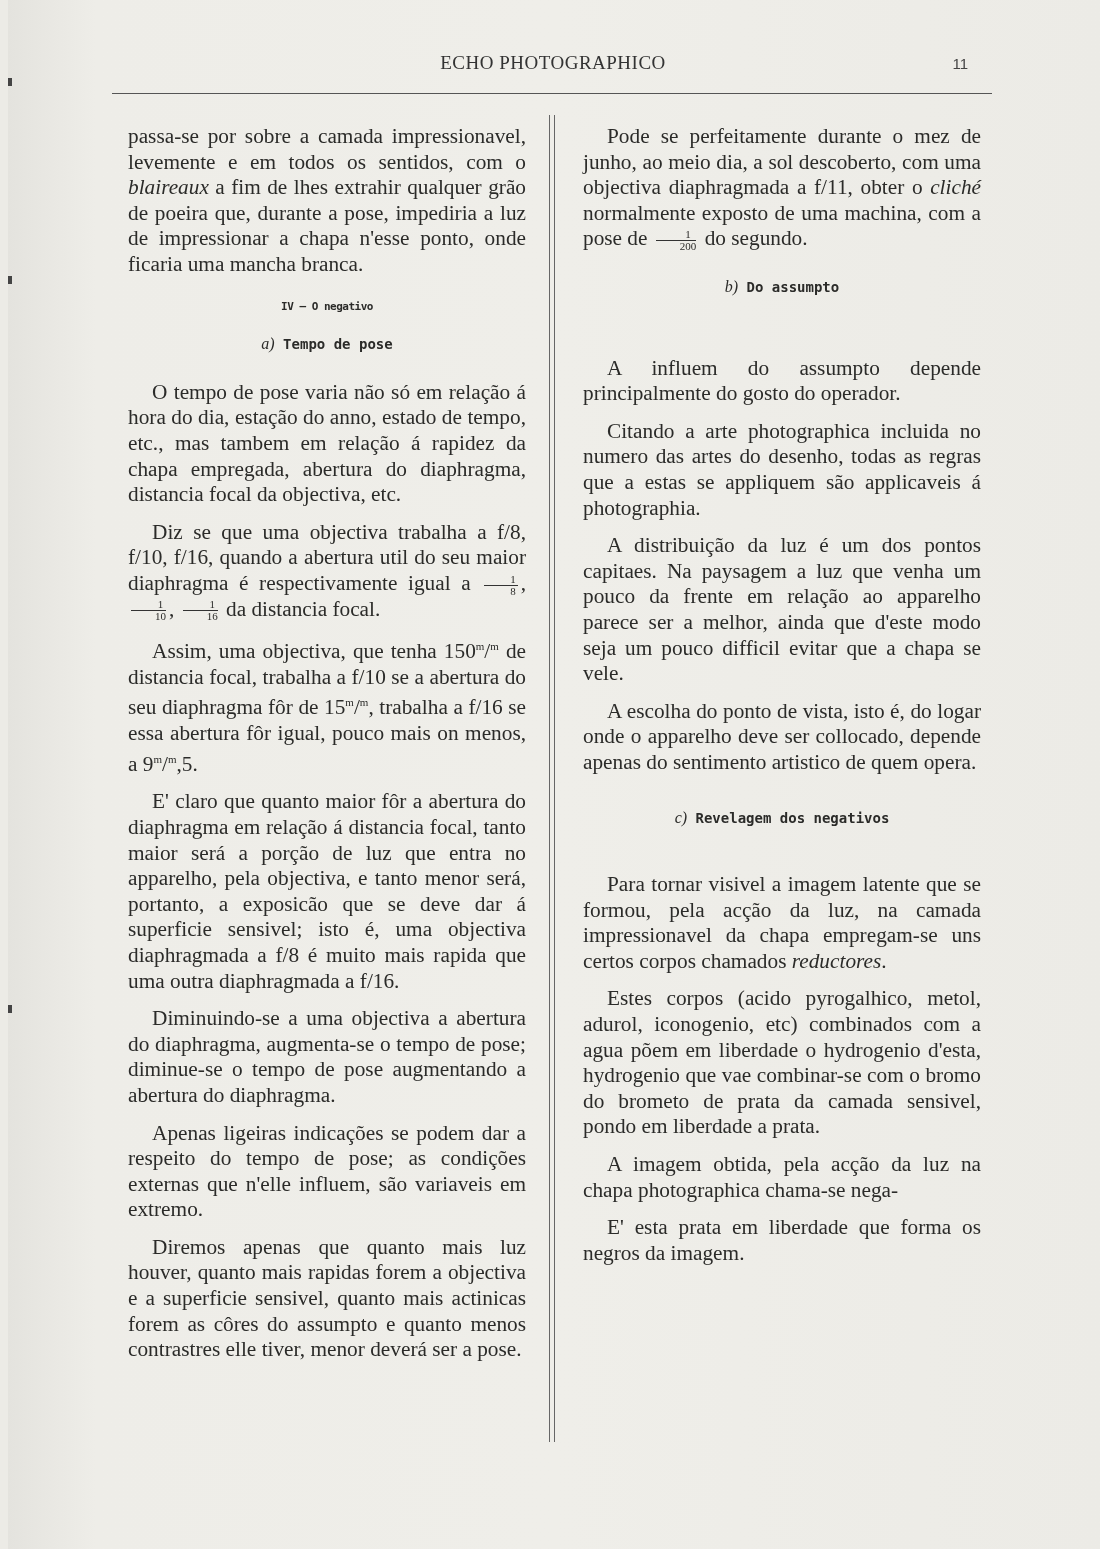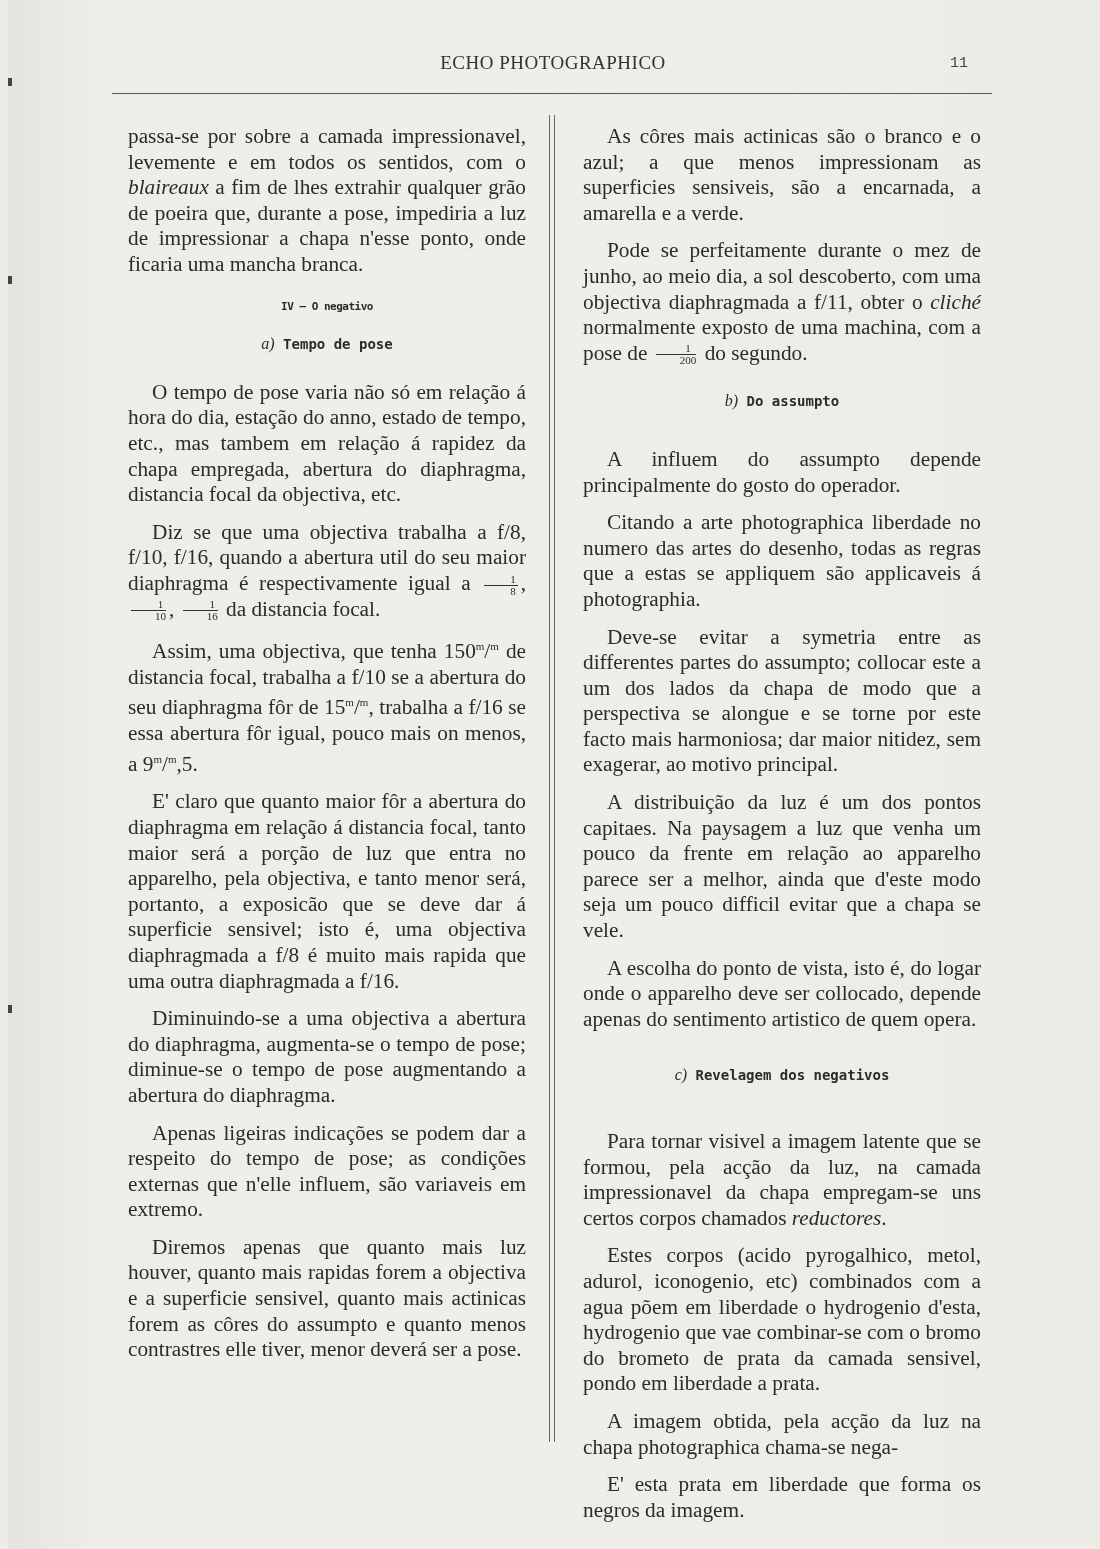--- a/index.html
+++ b/index.html
@@ -16,21 +16,21 @@
   }
   .running-head {
     position: absolute; top: 52px; left: 100px; width: 890px; height: 30px;
   }
   .running-title {
     position: absolute; left: 0; right: 0; top: 0; text-align: center;
     font-family: "Liberation Serif", serif; font-size: 19px; letter-spacing: 0.5px; color: #333;
   }
   .page-number {
     position: absolute; right: 30px; top: 3px;
-    font-family: Liberation Mono, monospace; font-size: 15px; color: #444;
+    font-family: Liberation Sans, sans-serif; font-size: 15px; color: #444;
   }
   .head-rule {
     position: absolute; left: 104px; top: 93px; width: 880px; height: 0;
     border-top: 1.5px solid #555;
   }
   .column {
     position: absolute; top: 112px; width: 422px;
     font-family: "Liberation Serif", serif; font-size: 21.3px; line-height: 25.6px;
     text-align: justify; color: #2b2b29;
   }
@@ -45,21 +45,21 @@
   .section-title {
     text-align: center; font-family: "DejaVu Sans Mono", "Liberation Mono", monospace;
     font-weight: bold; font-size: 11px; letter-spacing: -0.5px;
     margin: 16px 0 12px 0; text-indent: 0;
   }
   .sub-title {
     text-align: center; font-family: "DejaVu Sans Mono", "Liberation Mono", monospace;
     font-weight: bold; font-size: 14px; margin: 0 0 22px 0; text-indent: 0;
   }
   .sub-title .letter { font-family: "Liberation Serif", serif; font-style: italic; font-weight: normal; font-size: 16px; }
-  .sub-title.spaced { margin: 22px 0 32px 0; }
+  .sub-title.spaced { margin: 22px 0 55px 0; }
   .sub-title.spaced2 { margin: 30px 0 40px 0; }
   .it { font-style: italic; }
   .frac { display: inline-block; vertical-align: middle; text-align: center; font-size: 11px; line-height: 11px; margin: 0 3px; }
   .frac .num { display: block; border-bottom: 1px solid #333; padding: 0 2px; }
   .frac .den { display: block; }
   sup { font-size: 11px; }
   .margin-mark { position: absolute; left: 0; width: 4px; height: 8px; background: #444; }
 </style>
 </head>
 <body>
@@ -91,30 +91,28 @@
       <span class="frac"><span class="num">1</span><span class="den">16</span></span>
       <span>da distancia focal.</span></p>
     <p><span>Assim, uma objectiva, que tenha 150</span><sup>m</sup><span>/</span><sup>m</sup><span> de distancia focal, trabalha a f/10 se a abertura do seu diaphragma fôr de 15</span><sup>m</sup><span>/</span><sup>m</sup><span>, trabalha a f/16 se essa abertura fôr igual, pouco mais on menos, a 9</span><sup>m</sup><span>/</span><sup>m</sup><span>,5.</span></p>
     <p>E' claro que quanto maior fôr a abertura do diaphragma em relação á distancia focal, tanto maior será a porção de luz que entra no apparelho, pela objectiva, e tanto menor será, portanto, a exposicão que se deve dar á superficie sensivel; isto é, uma objectiva diaphragmada a f/8 é muito mais rapida que uma outra diaphragmada a f/16.</p>
     <p>Diminuindo-se a uma objectiva a abertura do diaphragma, augmenta-se o tempo de pose; diminue-se o tempo de pose augmentando a abertura do diaphragma.</p>
     <p>Apenas ligeiras indicações se podem dar a respeito do tempo de pose; as condições externas que n'elle influem, são variaveis em extremo.</p>
     <p>Diremos apenas que quanto mais luz houver, quanto mais rapidas forem a objectiva e a superficie sensivel, quanto mais actinicas forem as côres do assumpto e quanto menos contrastres elle tiver, menor deverá ser a pose.</p>
   </div>
 
   <div class="column col-right">
-    <p>As côres mais actinicas são o branco e o azul; a que menos impressionam as superficies sensiveis, são a encarnada, a amarella e a verde.</p>
     <p><span>Pode se perfeitamente durante o mez de junho, ao meio dia, a sol descoberto, com uma objectiva diaphragmada a f/11, obter o </span><span class="it">cliché</span><span> normalmente exposto de uma machina, com a pose de</span>
       <span class="frac"><span class="num">1</span><span class="den">200</span></span>
       <span>do segundo.</span></p>
 
     <div class="sub-title spaced"><span class="letter">b)</span> <span>Do assumpto</span></div>
 
     <p>A influem do assumpto depende principalmente do gosto do operador.</p>
-    <p>Citando a arte photographica liberdade no numero das artes do desenho, todas as regras que a estas se appliquem são applicaveis á photographia.</p>
-    <p>Deve-se evitar a symetria entre as differentes partes do assumpto; collocar este a um dos lados da chapa de modo que a perspectiva se alongue e se torne por este facto mais harmoniosa; dar maior nitidez, sem exagerar, ao motivo principal.</p>
+    <p>Citando a arte photographica incluida no numero das artes do desenho, todas as regras que a estas se appliquem são applicaveis á photographia.</p>
     <p>A distribuição da luz é um dos pontos capitaes. Na paysagem a luz que venha um pouco da frente em relação ao apparelho parece ser a melhor, ainda que d'este modo seja um pouco difficil evitar que a chapa se vele.</p>
     <p>A escolha do ponto de vista, isto é, do logar onde o apparelho deve ser collocado, depende apenas do sentimento artistico de quem opera.</p>
 
     <div class="sub-title spaced2"><span class="letter">c)</span> <span>Revelagem dos negativos</span></div>
 
     <p><span>Para tornar visivel a imagem latente que se formou, pela acção da luz, na camada impressionavel da chapa empregam-se uns certos corpos chamados </span><span class="it">reductores</span><span>.</span></p>
     <p>Estes corpos (acido pyrogalhico, metol, adurol, iconogenio, etc) combinados com a agua põem em liberdade o hydrogenio d'esta, hydrogenio que vae combinar-se com o bromo do brometo de prata da camada sensivel, pondo em liberdade a prata.</p>
     <p>A imagem obtida, pela acção da luz na chapa photographica chama-se nega-</p>
     <p>E' esta prata em liberdade que forma os negros da imagem.</p>
   </div>

